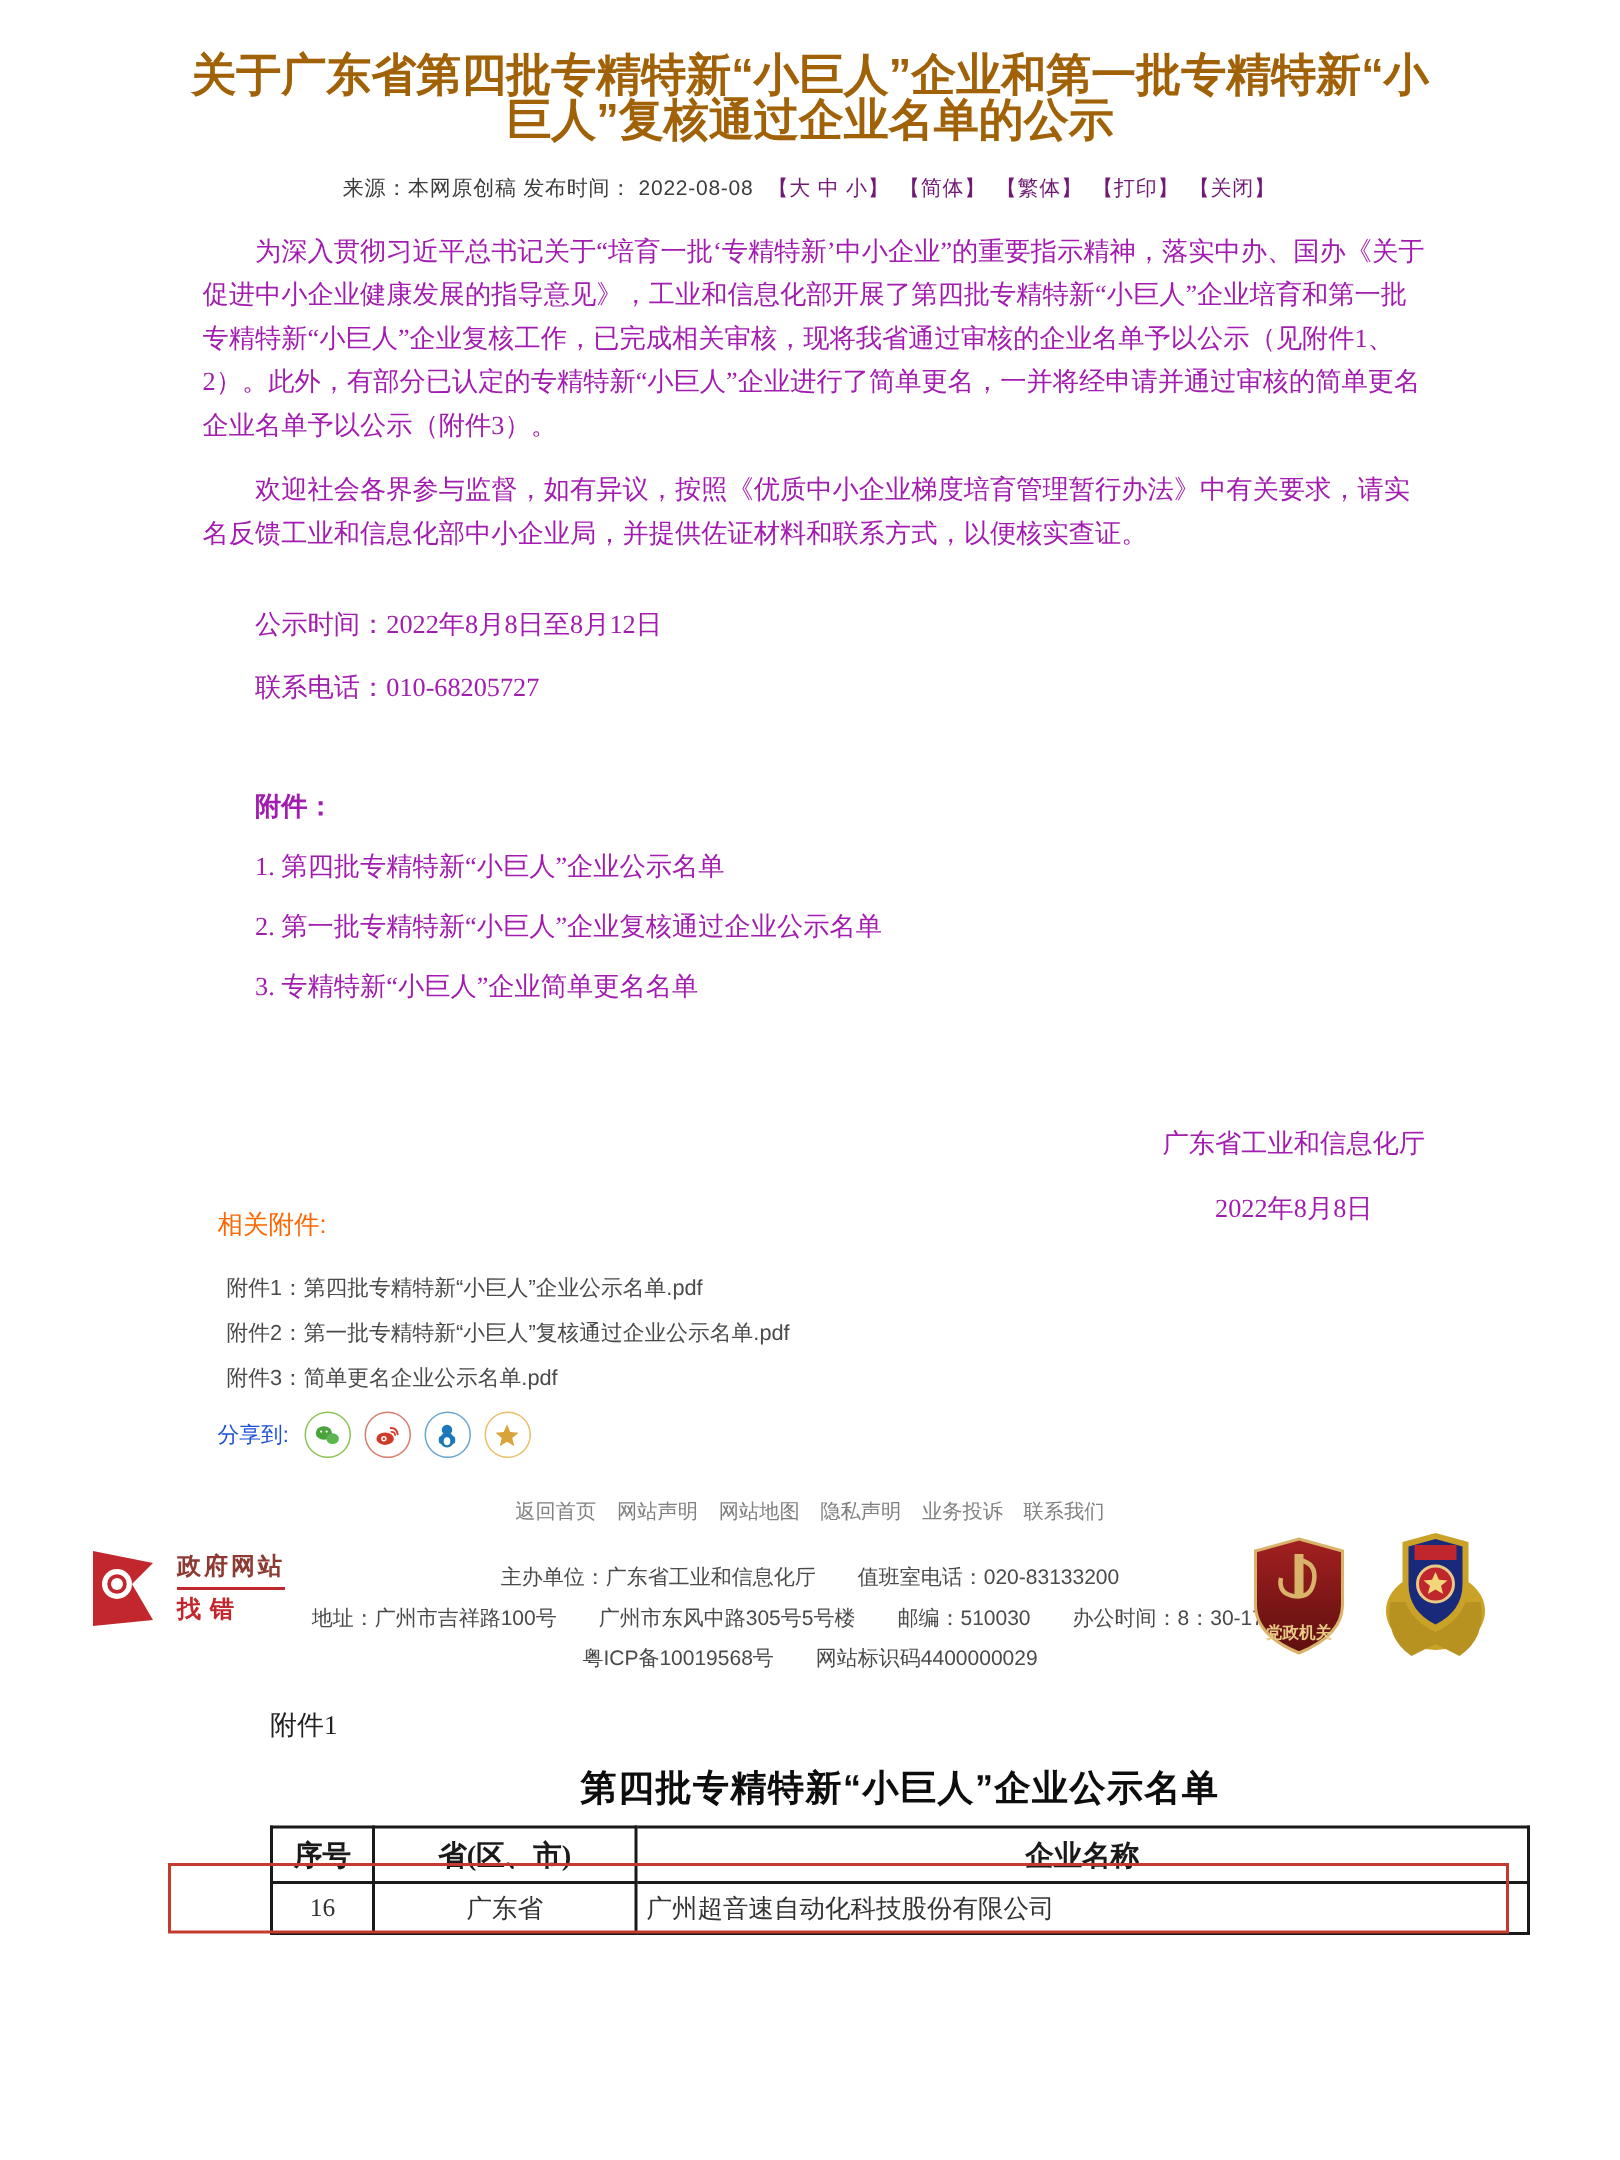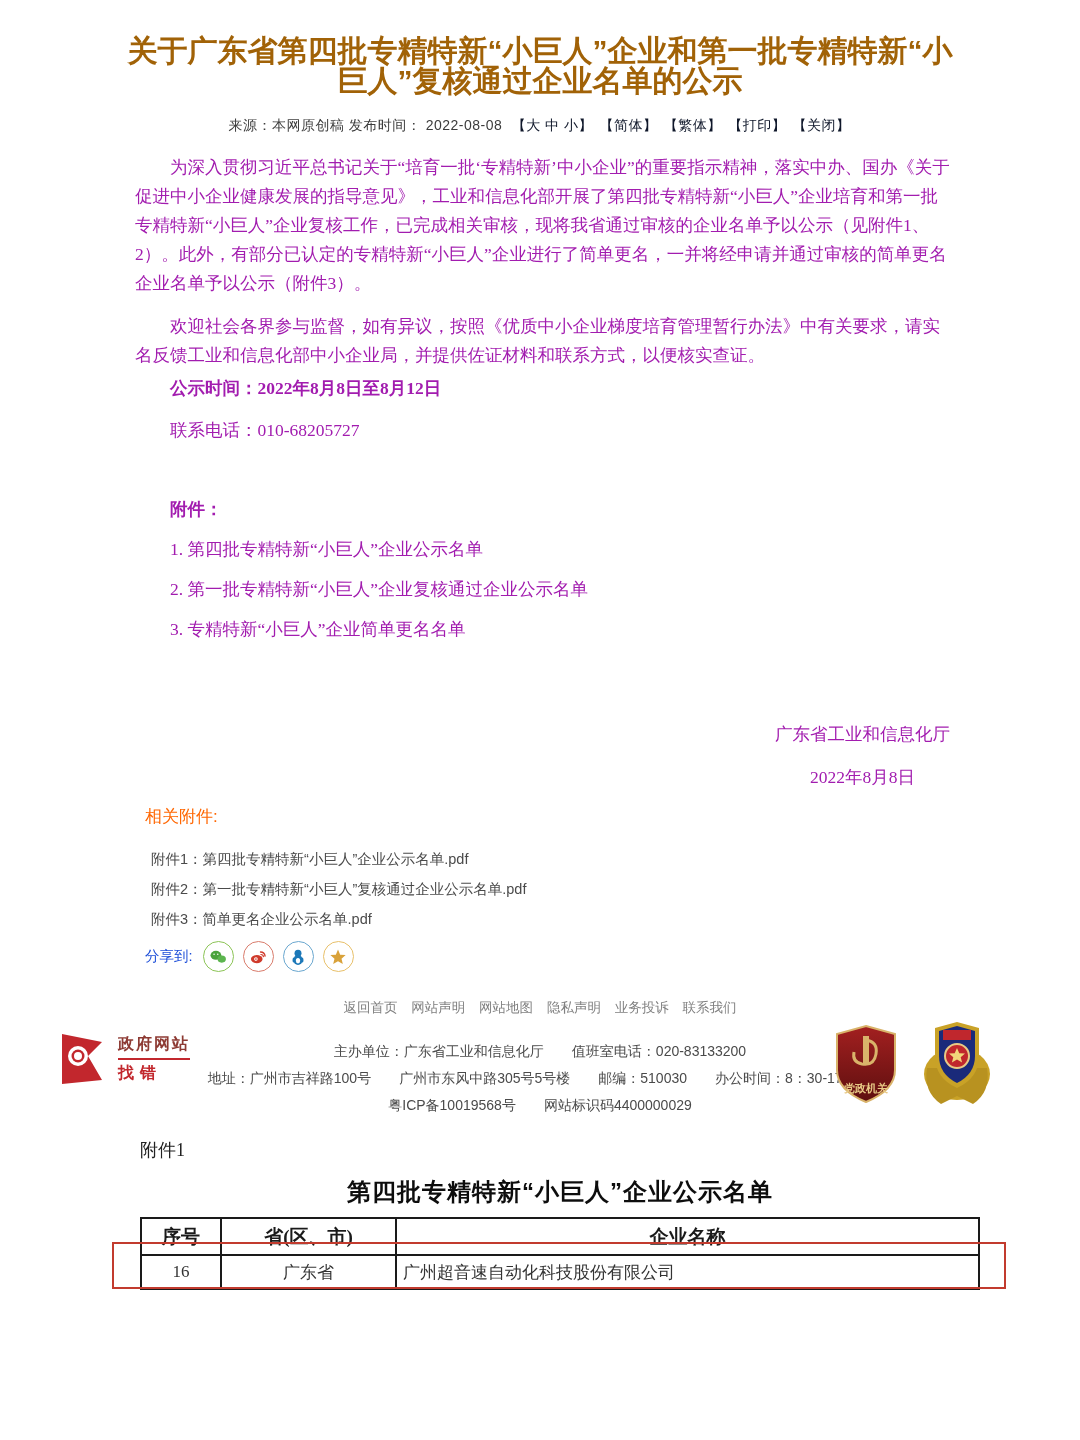--- a/index.html
+++ b/index.html
@@ -12,30 +12,30 @@
   
   .doc-title {
     margin:36px auto 0; width:846px; text-align:center;
     font-size:30px; font-weight:bold; line-height:30px; color:#a16207;
   }
   .meta {
     margin-top:21px; text-align:center; font-size:14px; color:#8c8c8c;
     letter-spacing:0.5px;
   }
   .meta .meta-left { color:#3c3c3c; margin-right:4px; }
-  .meta .meta-btn { color:#0f172a; cursor:pointer; margin:0 1px; }
+  .meta .meta-btn { color:#701a75; cursor:pointer; margin:0 1px; }
   .article-body {
     margin:0 130px 0 135px;
     font-family:"Liberation Serif","DejaVu Serif",serif;
     font-size:17.5px; line-height:29px; color:#a21caf;
   }
   .article-body p.indent { text-indent:2em; }
   .p1 { margin-top:18px; }
   .p2 { margin-top:14px; }
-  .line-time { margin-top:4px; text-indent:2em;font-weight:bold; }
+  .line-time { margin-top:32px; text-indent:2em; }
   .line-phone { margin-top:13px; text-indent:2em; }
   .att-label { margin-top:50px; text-indent:2em;font-weight:bold; }
   .att-item { margin-top:11px; text-indent:2em; }
   .sign-block { margin-top:76px; margin-right:0; text-align:center; float:right; }
   .sign-name { font-size:17.5px; }
   .sign-date { margin-top:14px; font-size:17.5px; }
   .clear { clear:both; }
   
   .related { position:absolute; left:145px; top:805px; }
   .related-heading { color:#ff6600; font-weight:normal; font-size:17px; }
@@ -64,42 +64,42 @@
   }
   .error-logo { position:absolute; left:58px; top:1030px; display:flex; align-items:center; cursor:pointer; }
   .error-logo .txt { margin-left:8px; }
   .error-logo .t1 { font-size:16px; font-weight:bold; color:#8d3a33; letter-spacing:2px; }
   .error-logo .bar { height:2px; background:#c2272d; margin:3px 0; }
   .error-logo .t2 { font-size:16px; font-weight:bold; color:#c2272d; letter-spacing:6px; }
   .badge { position:absolute; cursor:pointer; }
   .badge-red { left:833px; top:1024px; }
   .badge-police { left:921px; top:1016px; }
   
-  .preview { position:absolute; left:0; top:1138px; right:4px; }
+  .preview { position:absolute; left:0; top:1138px; right:4px;padding-left:40px; }
   .preview-label {
     margin-left:140px; font-family:"Liberation Serif","DejaVu Serif",serif;
     font-size:18px; color:#222;
   }
   .preview-title {
     margin:14px 100px 0 140px; width:840px; text-align:center;
     font-size:24px; font-weight:bold; color:#0d0d0d; letter-spacing:1px;
   }
   .preview-table {
     margin-left:140px; margin-top:9px; width:840px; border-collapse:collapse;
     font-family:"Liberation Serif","DejaVu Serif",serif;
   }
   .preview-table th {
     border:2px solid #1a1a1a; height:37px; font-size:19px; font-weight:bold;
     color:#1a1a1a; text-align:center;
   }
   .preview-table td {
     border:2px solid #1a1a1a; height:34px; font-size:17px; color:#333;
     text-align:center;
   }
-  .col-idx { width:80px; }
+  .col-idx { width:68px; }
   .col-prov { width:175px; }
   .preview-table td.cell-company { text-align:left; padding-left:6px; }
   .hl-box {
     position:absolute; left:112px; top:104px; width:894px; height:47px;
     border:2px solid #c23b2e; pointer-events:none;
   }
 </style>
 </head>
 <body>
 

